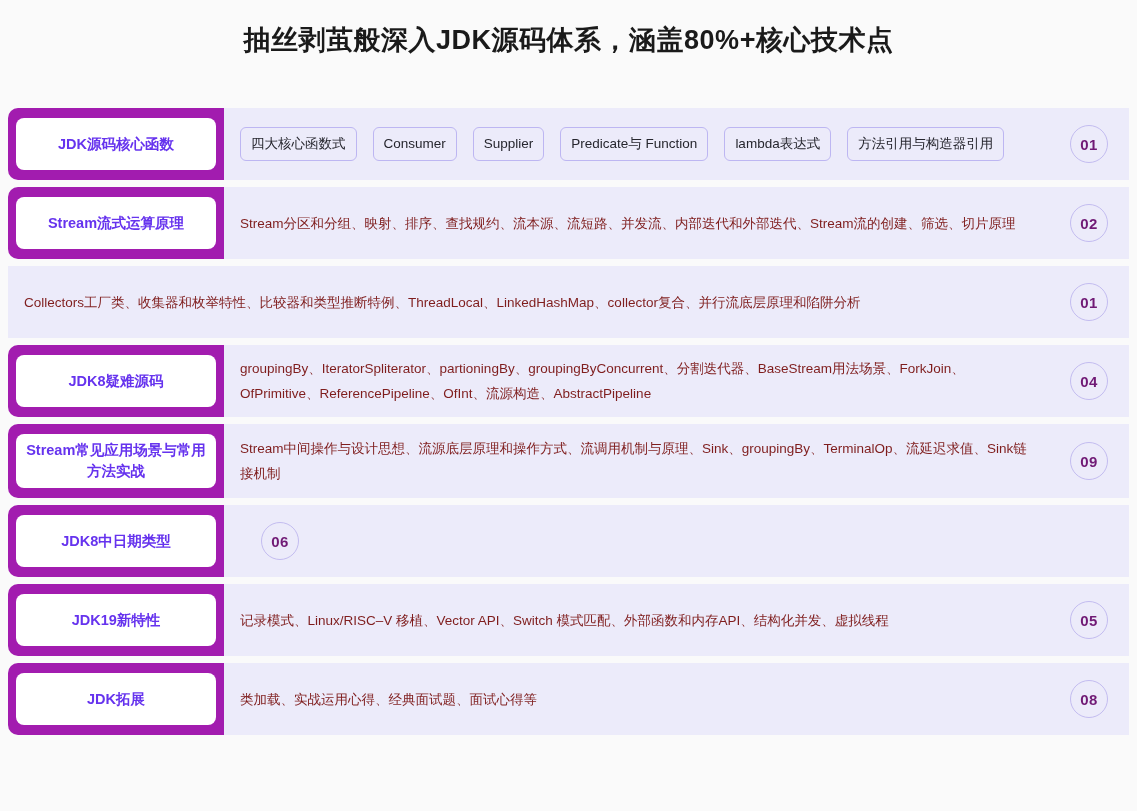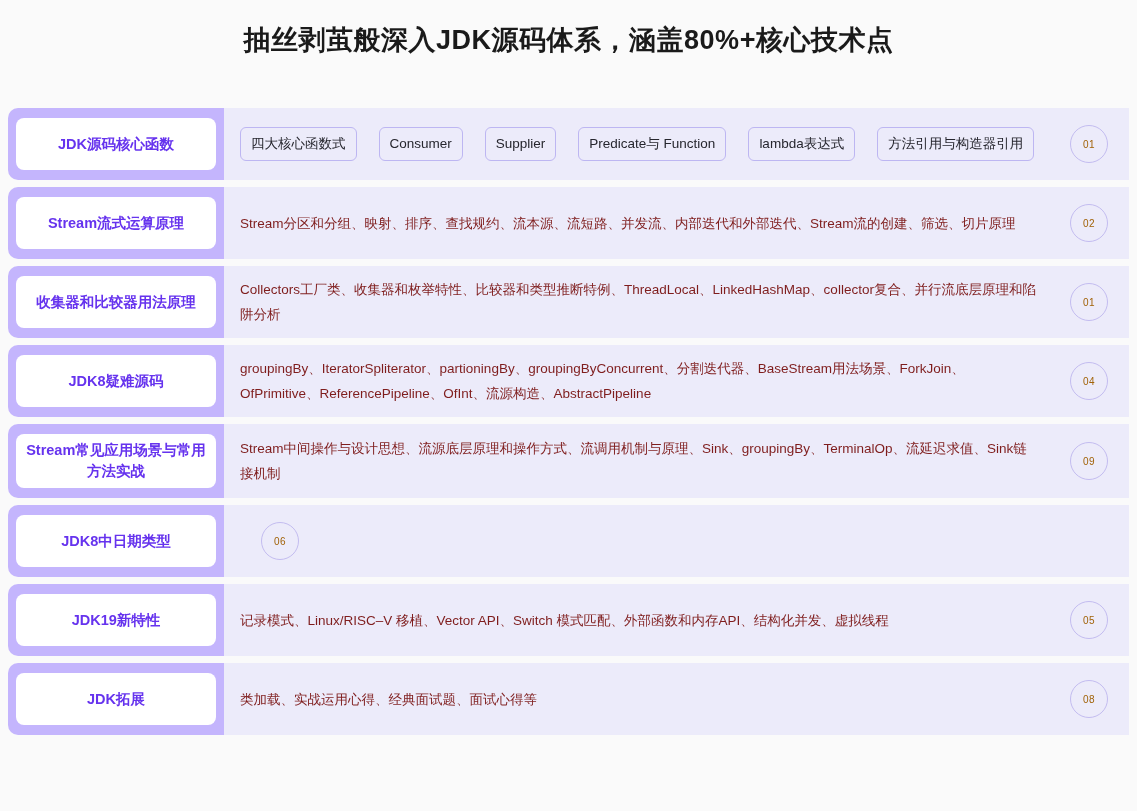--- a/index.html
+++ b/index.html
@@ -33,21 +33,21 @@
 
   .row {
     display: flex;
     align-items: stretch;
     margin-bottom: 7px;
     min-height: 72px;
   }
 
   .row-label {
     flex: 0 0 216px;
-    background: #c4b5fd;
+    background: #a21caf;
     border-radius: 10px 0 0 10px;
     display: flex;
     align-items: center;
     justify-content: center;
     padding: 10px 8px;
   }
 
   .row-label-inner {
     background: #ffffff;
     border-radius: 8px;
@@ -79,21 +79,21 @@
     font-size: 13.5px;
     line-height: 25px;
     padding-right: 12px;
     min-width: 0;
   }
 
   .tag-list {
     flex: 1 1 auto;
     display: flex;
     flex-wrap: wrap;
-    gap: 22px;
+    gap: 16px;
     align-items: flex-end;
     padding-right: 8px;
   }
 
   .tag {
     border: 1px solid #bdb6f2;
     border-radius: 6px;
     background: transparent;
     color: #26262e;
     font-size: 13.5px;
@@ -110,23 +110,23 @@
   }
 
   .num-circle {
     width: 38px;
     height: 38px;
     border-radius: 50%;
     border: 1.5px solid #c3bcf0;
     display: flex;
     align-items: center;
     justify-content: center;
-    color: #a16207;
-    font-size: 10px;
-    font-weight: 400;
+    color: #701a75;
+    font-size: 15px;
+    font-weight: 700;
     letter-spacing: 0.5px;
   }
 </style>
 </head>
 <body>
 
 <h1 class="page-title">抽丝剥茧般深入JDK源码体系，涵盖80%+核心技术点</h1>
 
 <div class="curriculum" id="curriculum-list">
     <div class="row">
@@ -152,23 +152,20 @@
         <div class="row-label-inner">Stream流式运算原理</div>
       </div>
       <div class="row-body">
         <div class="row-desc">Stream分区和分组、映射、排序、查找规约、流本源、流短路、并发流、内部迭代和外部迭代、Stream流的创建、筛选、切片原理</div>
         <div class="row-num">
           <div class="num-circle">02</div>
         </div>
       </div>
     </div>
     <div class="row">
-      <div class="row-label">
-        <div class="row-label-inner">收集器和比较器用法原理</div>
-      </div>
       <div class="row-body">
         <div class="row-desc">Collectors工厂类、收集器和枚举特性、比较器和类型推断特例、ThreadLocal、LinkedHashMap、collector复合、并行流底层原理和陷阱分析</div>
         <div class="row-num">
           <div class="num-circle">01</div>
         </div>
       </div>
     </div>
     <div class="row">
       <div class="row-label">
         <div class="row-label-inner">JDK8疑难源码</div>

